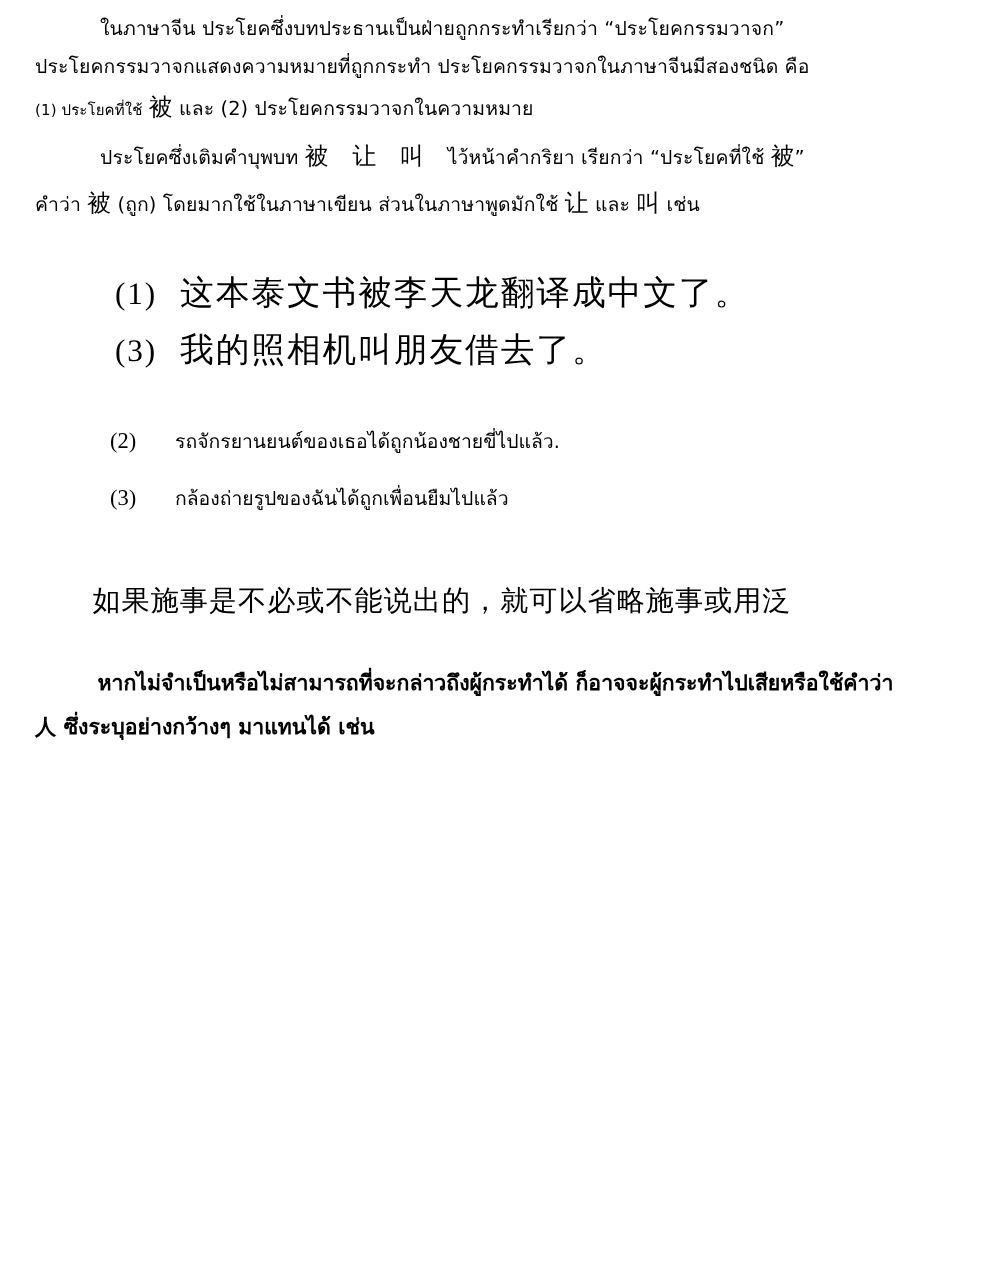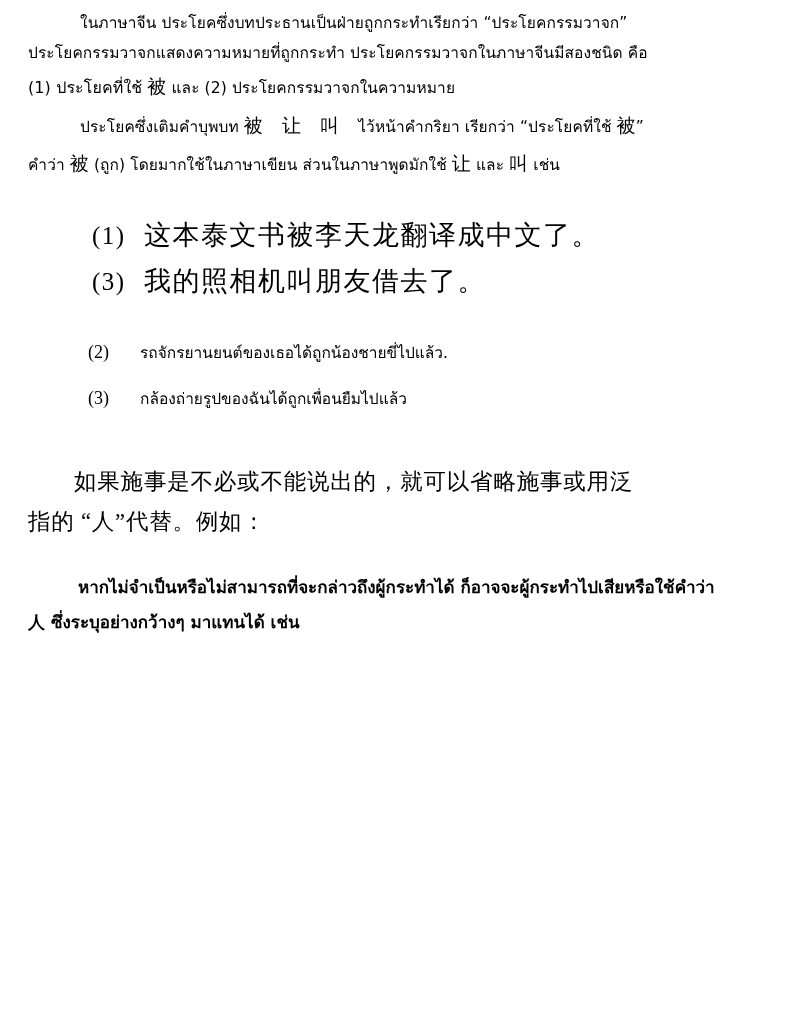--- a/index.html
+++ b/index.html
@@ -38,21 +38,21 @@
     display: inline-block;
     width: 52px;
   }
   .gap-sm { display: inline-block; width: 14px; }
 
   .cn-inline {
     font-family: "DejaVu Sans", sans-serif;
     font-size: 19px;
   }
   .num-sm {
-    font-size: 16px;
+    font-size: 12px;
   }
 
   
   .cn-examples {
     margin: 30px 0 0 0;
     padding-left: 64px;
   }
   .cn-line {
     font-family: "DejaVu Sans", sans-serif;
     font-size: 27px;
@@ -80,21 +80,21 @@
   }
   .thai-ex-line .idx {
     display: inline-block;
     width: 52px;
     font-family: "Liberation Serif", serif;
     font-size: 18px;
   }
 
   
   .cn-para {
-    font-family: Liberation Serif, serif;
+    font-family: Liberation Mono, monospace;
     font-size: 22.5px;
     line-height: 1.78;
     letter-spacing: 0.8px;
     margin: 40px 0 0 0;
     text-align: justify;
   }
   .cn-para .indent { display: inline-block; width: 46px; }
 
   .thai-para2 {
     font-family: "DejaVu Sans", sans-serif;
@@ -154,21 +154,20 @@
       <div class="thai-ex-line">
         <span class="idx">(2)</span><span>รถจักรยานยนต์ของเธอได้ถูกน้องชายขี่ไปแล้ว.</span>
       </div>
       <div class="thai-ex-line">
         <span class="idx">(3)</span><span>กล้องถ่ายรูปของฉันได้ถูกเพื่อนยืมไปแล้ว</span>
       </div>
     </div>
 
     <div class="cn-para">
       <span class="indent"></span><span>如果施事是不必或不能说出的，就可以省略施事或用泛</span><br>
-      <span>指的 “人”代替。例如：</span>
     </div>
 
     <div class="thai-para2">
       <span class="indent"></span><span>หากไม่จำเป็นหรือไม่สามารถที่จะกล่าวถึงผู้กระทำได้ ก็อาจจะผู้กระทำไปเสียหรือใช้คำว่า</span><br>
       <span>人 ซึ่งระบุอย่างกว้างๆ มาแทนได้ เช่น</span>
     </div>
 
 
   </div>
 </div>

